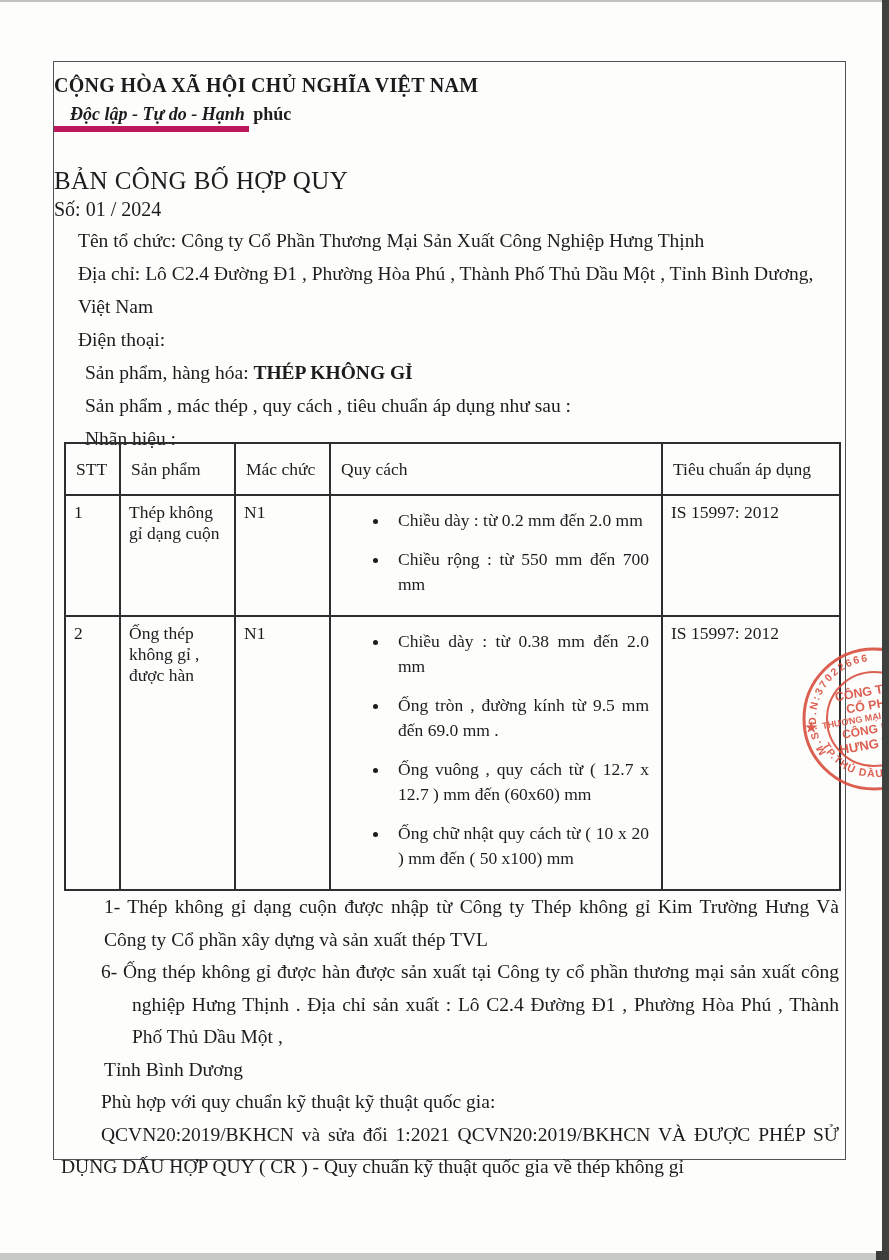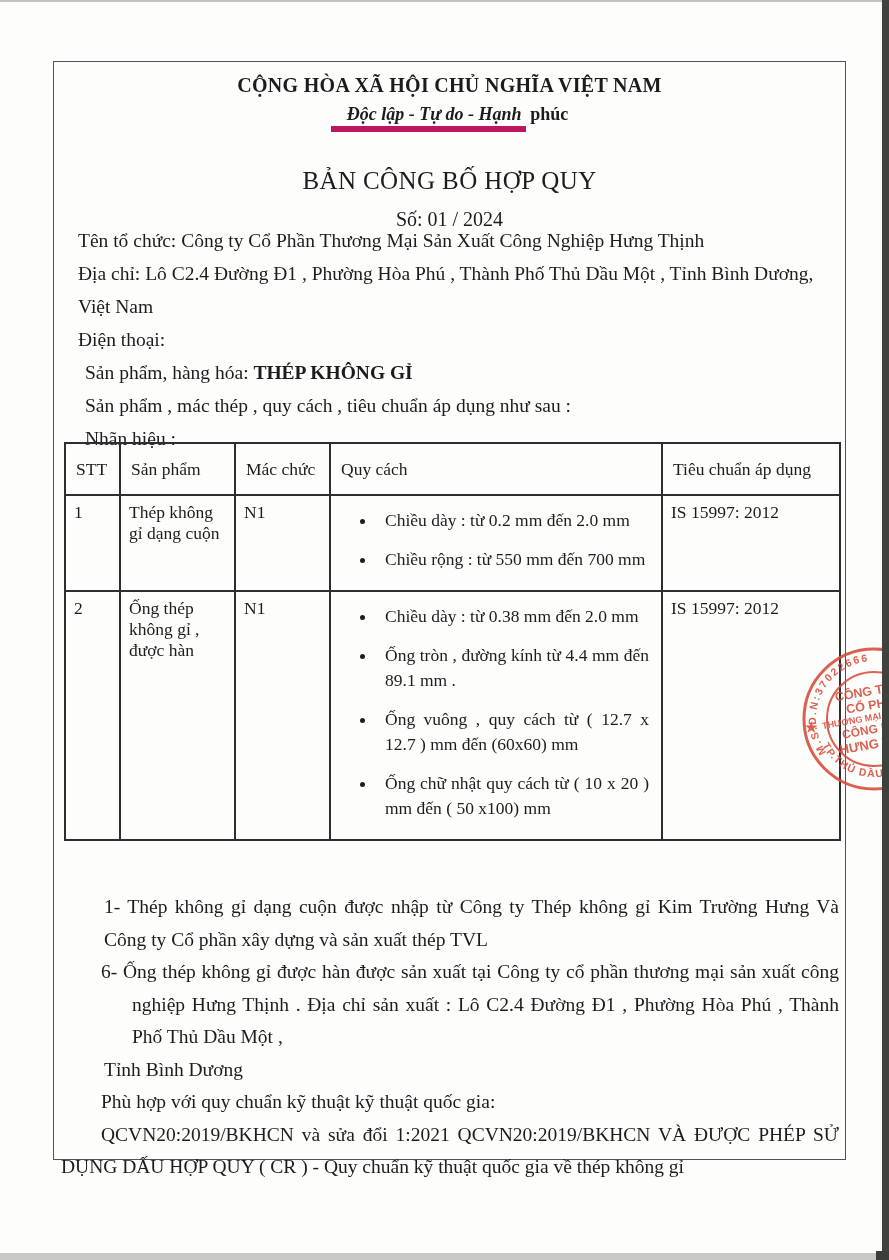--- a/index.html
+++ b/index.html
@@ -12,26 +12,26 @@
   .scan-top-line   { position:absolute; top:0; left:0; width:100%; height:2px; background:#9aa09a; opacity:.6; }
   .scan-right-edge { position:absolute; top:0; right:0; width:7px; height:100%; background:#3d423e; }
   .scan-bottom-bar { position:absolute; bottom:0; left:0; width:100%; height:7px; background:#c7c9c6; }
   .scan-corner     { position:absolute; bottom:0; right:0; width:13px; height:9px; background:#3a3d3a; }
 
   .doc-box {
     position:absolute; left:53px; top:61px; width:791px; height:1097px;
     border:1px solid #4f5257;
   }
 
-  .header-block { position:absolute; top:12px; left:0; width:100%; text-align:center; }
+  .header-block { position:absolute; top:12px; left:0; width:100%; }
   .nation   { font-size:20px; font-weight:bold; letter-spacing:.3px; }
   .motto    { font-size:18px; font-weight:bold; margin-top:7px; }
   .motto-underline { border-bottom:6px solid #be185d; padding:0 4px 2px 16px;font-style:italic; }
   .doc-title{ font-size:25px; font-weight:normal; margin-top:42px; letter-spacing:.4px; }
-  .doc-no   { font-size:20px; margin-top:13px; }
+  .doc-no   { font-size:20px; margin-top:3px; }
 
   .info-block { position:absolute; top:162px; left:24px; width:752px;
                 font-size:19.5px; line-height:33px; }
   .info-line { margin:0; }
   .info-line.indent { padding-left:7px; }
   .bold { font-weight:bold;margin-top:20px; }
 
   table.spec-table {
     position:absolute; top:380px; left:10px;
     border-collapse:collapse; table-layout:fixed;
@@ -40,21 +40,21 @@
   .spec-table th, .spec-table td {
     border:2px solid #2e2e30; vertical-align:top; padding:6px 8px;
     font-weight:normal; text-align:left;
   }
   .spec-table thead th { height:26px; vertical-align:middle; padding:12px 10px; }
   .col-stt  { width:55px; }  .col-prod { width:115px; }
   .col-grade{ width:95px; }  .col-spec { width:332px; }
   .col-std  { width:178px; }
   .cell-center { text-align:center; }
   .cell-just   { text-align:justify; }
-  td.spec-cell { padding:4px 12px 4px 0; }
+  td.spec-cell { padding:4px 12px 4px 13px; }
   .spec-list { margin:8px 0 0 0; padding-left:46px; }
   .spec-list li { text-align:justify; line-height:25px; margin-bottom:14px; padding-left:8px; }
   .row-1 { height:96px; } .row-2 { height:228px; }
 
   .notes-block { position:absolute; top:829px; left:7px; width:778px;
                  font-size:19.5px; line-height:32.5px; }
   .notes-block p { margin:0; text-align:justify; }
   .note-plain   { margin-left:43px !important; }
   .note-hang    { padding-left:71px; text-indent:-31px; }
   .note-intro   { margin-left:40px !important; }
@@ -118,21 +118,21 @@
           </td>
           <td>IS 15997: 2012</td>
         </tr>
         <tr class="row-2">
           <td class="cell-center">2</td>
           <td class="cell-just">Ống thép không gỉ , được hàn</td>
           <td class="cell-center">N1</td>
           <td class="spec-cell">
             <ul class="spec-list">
               <li>Chiều dày : từ 0.38 mm đến 2.0 mm</li>
-              <li>Ống tròn , đường kính từ 4.4 mm đến 89.1 mm .</li>
+              <li>Ống tròn , đường kính từ 9.5 mm đến 69.0 mm .</li>
               <li>Ống vuông , quy cách từ ( 12.7 x 12.7 ) mm đến (60x60) mm</li>
               <li>Ống chữ nhật quy cách từ ( 10 x 20 ) mm đến ( 50 x100) mm</li>
             </ul>
           </td>
           <td>IS 15997: 2012</td>
         </tr>
       </tbody>
     </table>
 
     <div class="notes-block">

